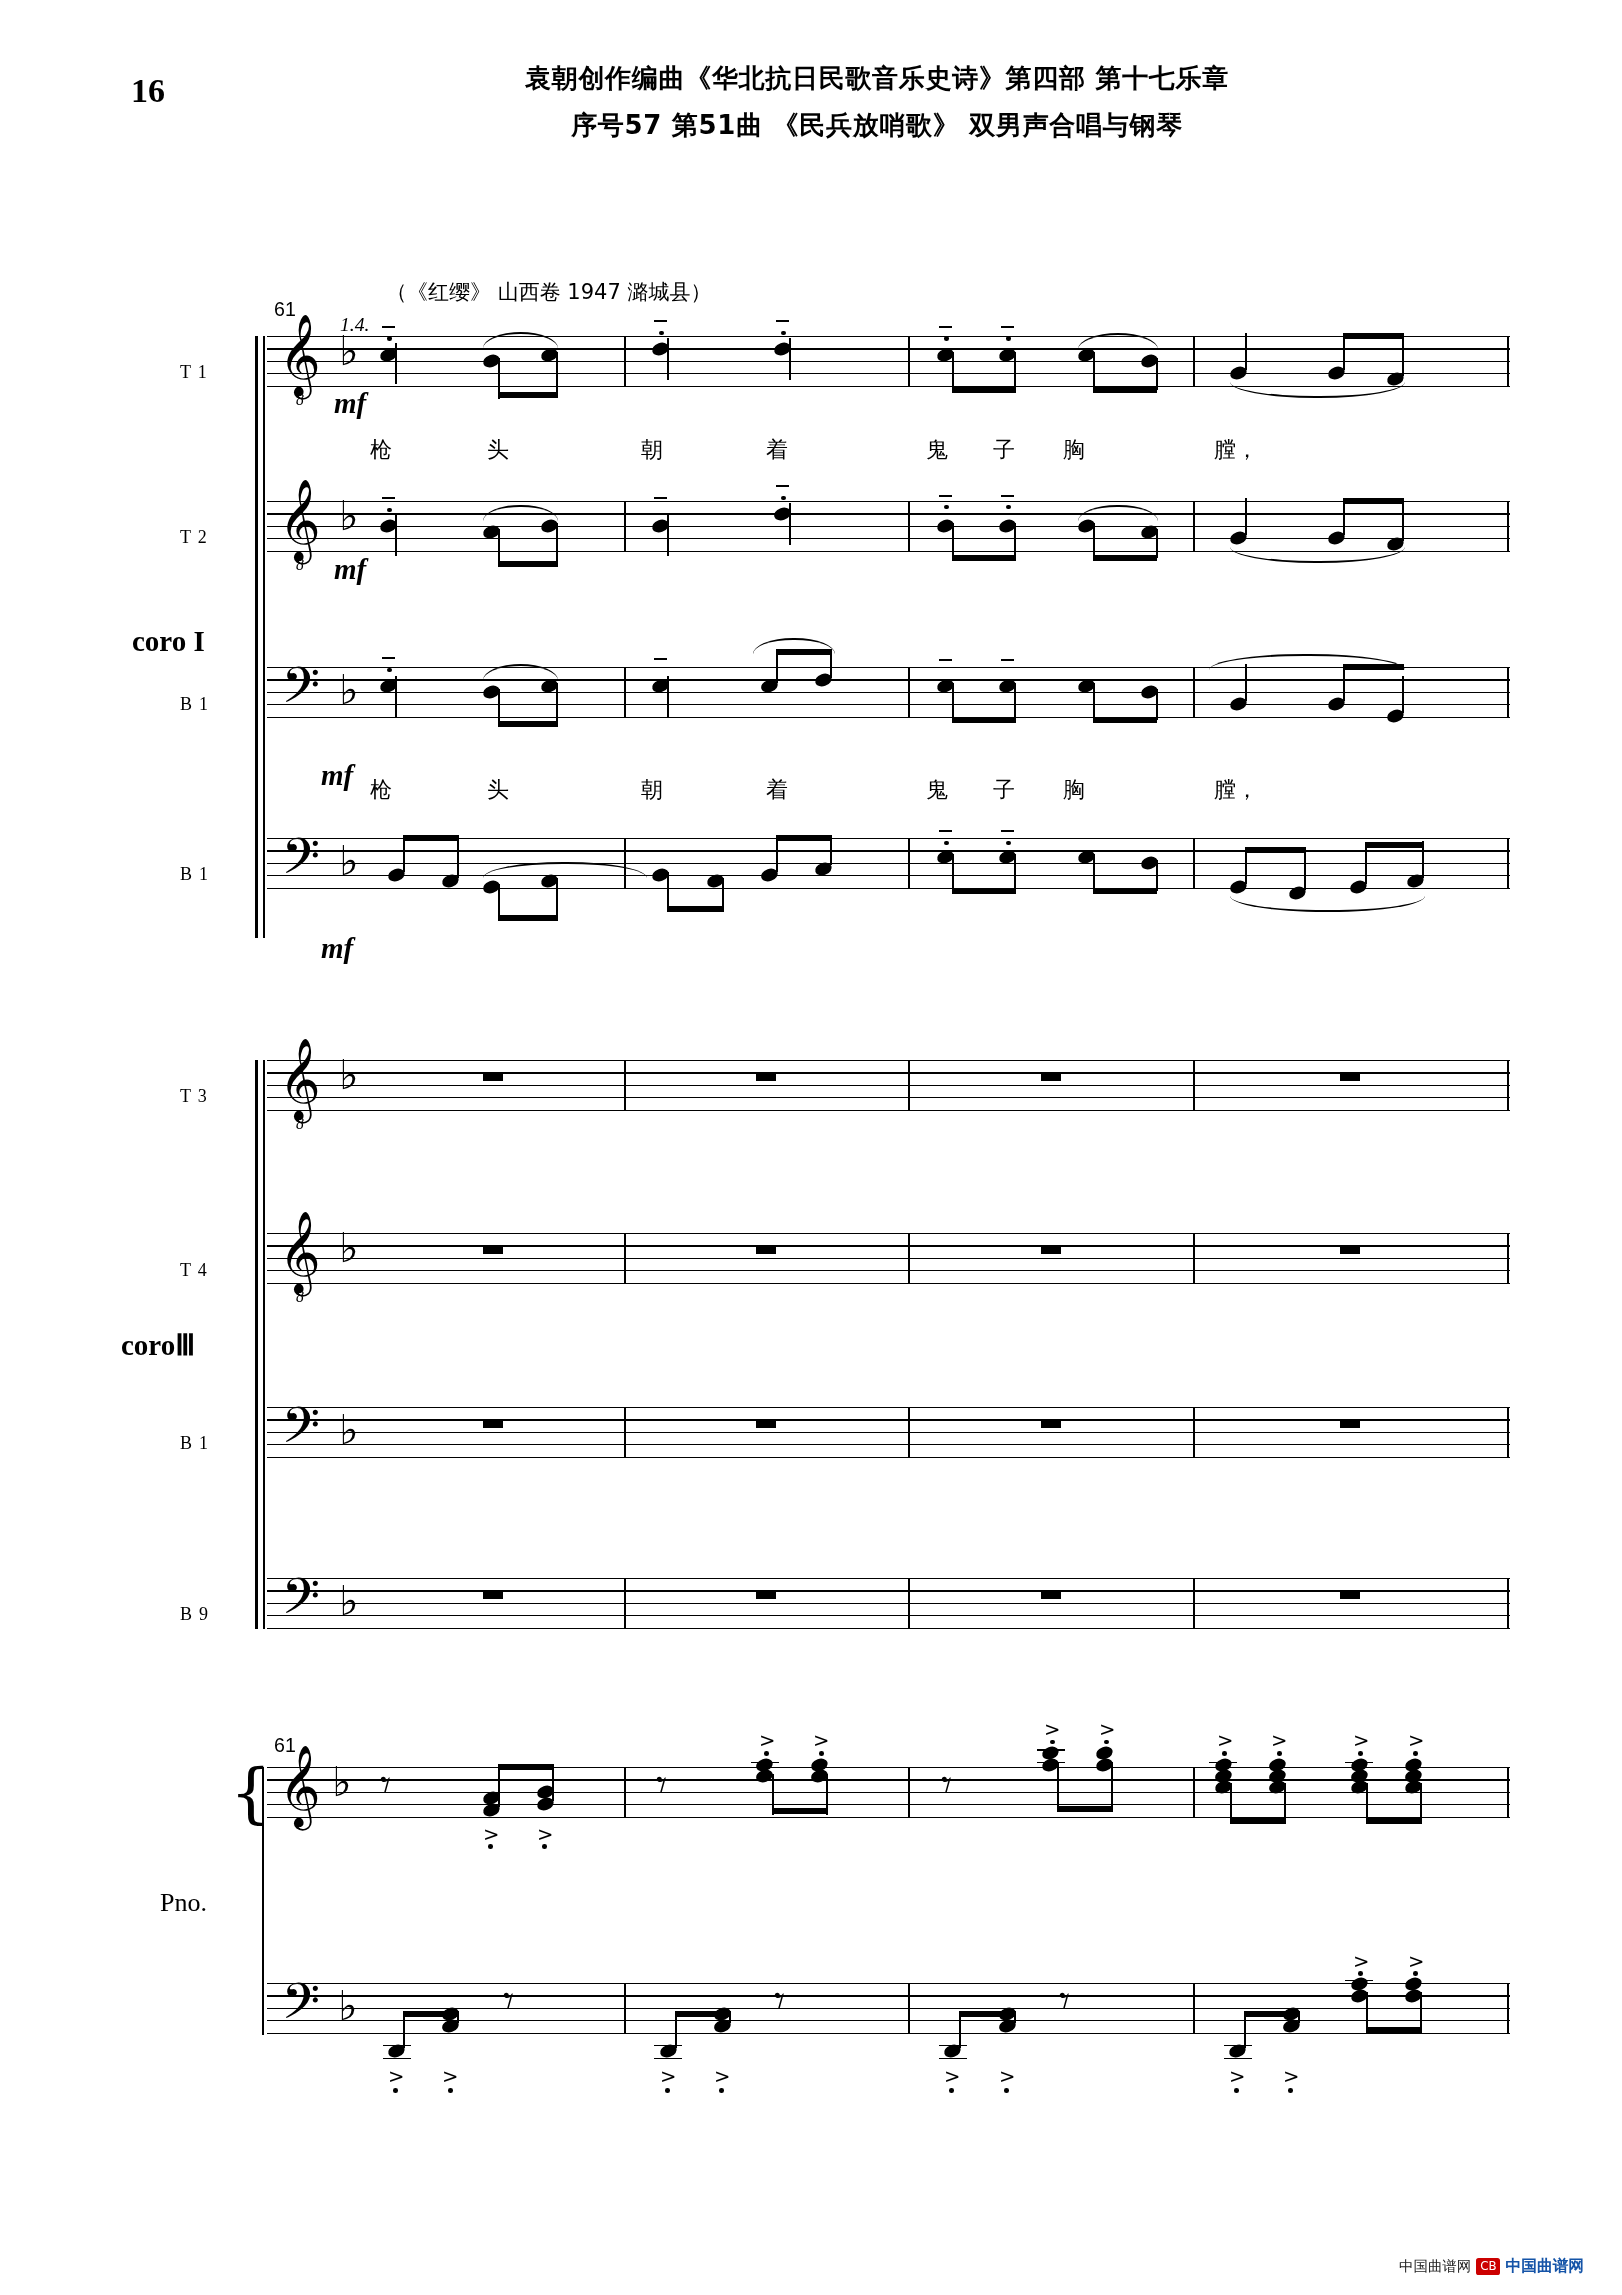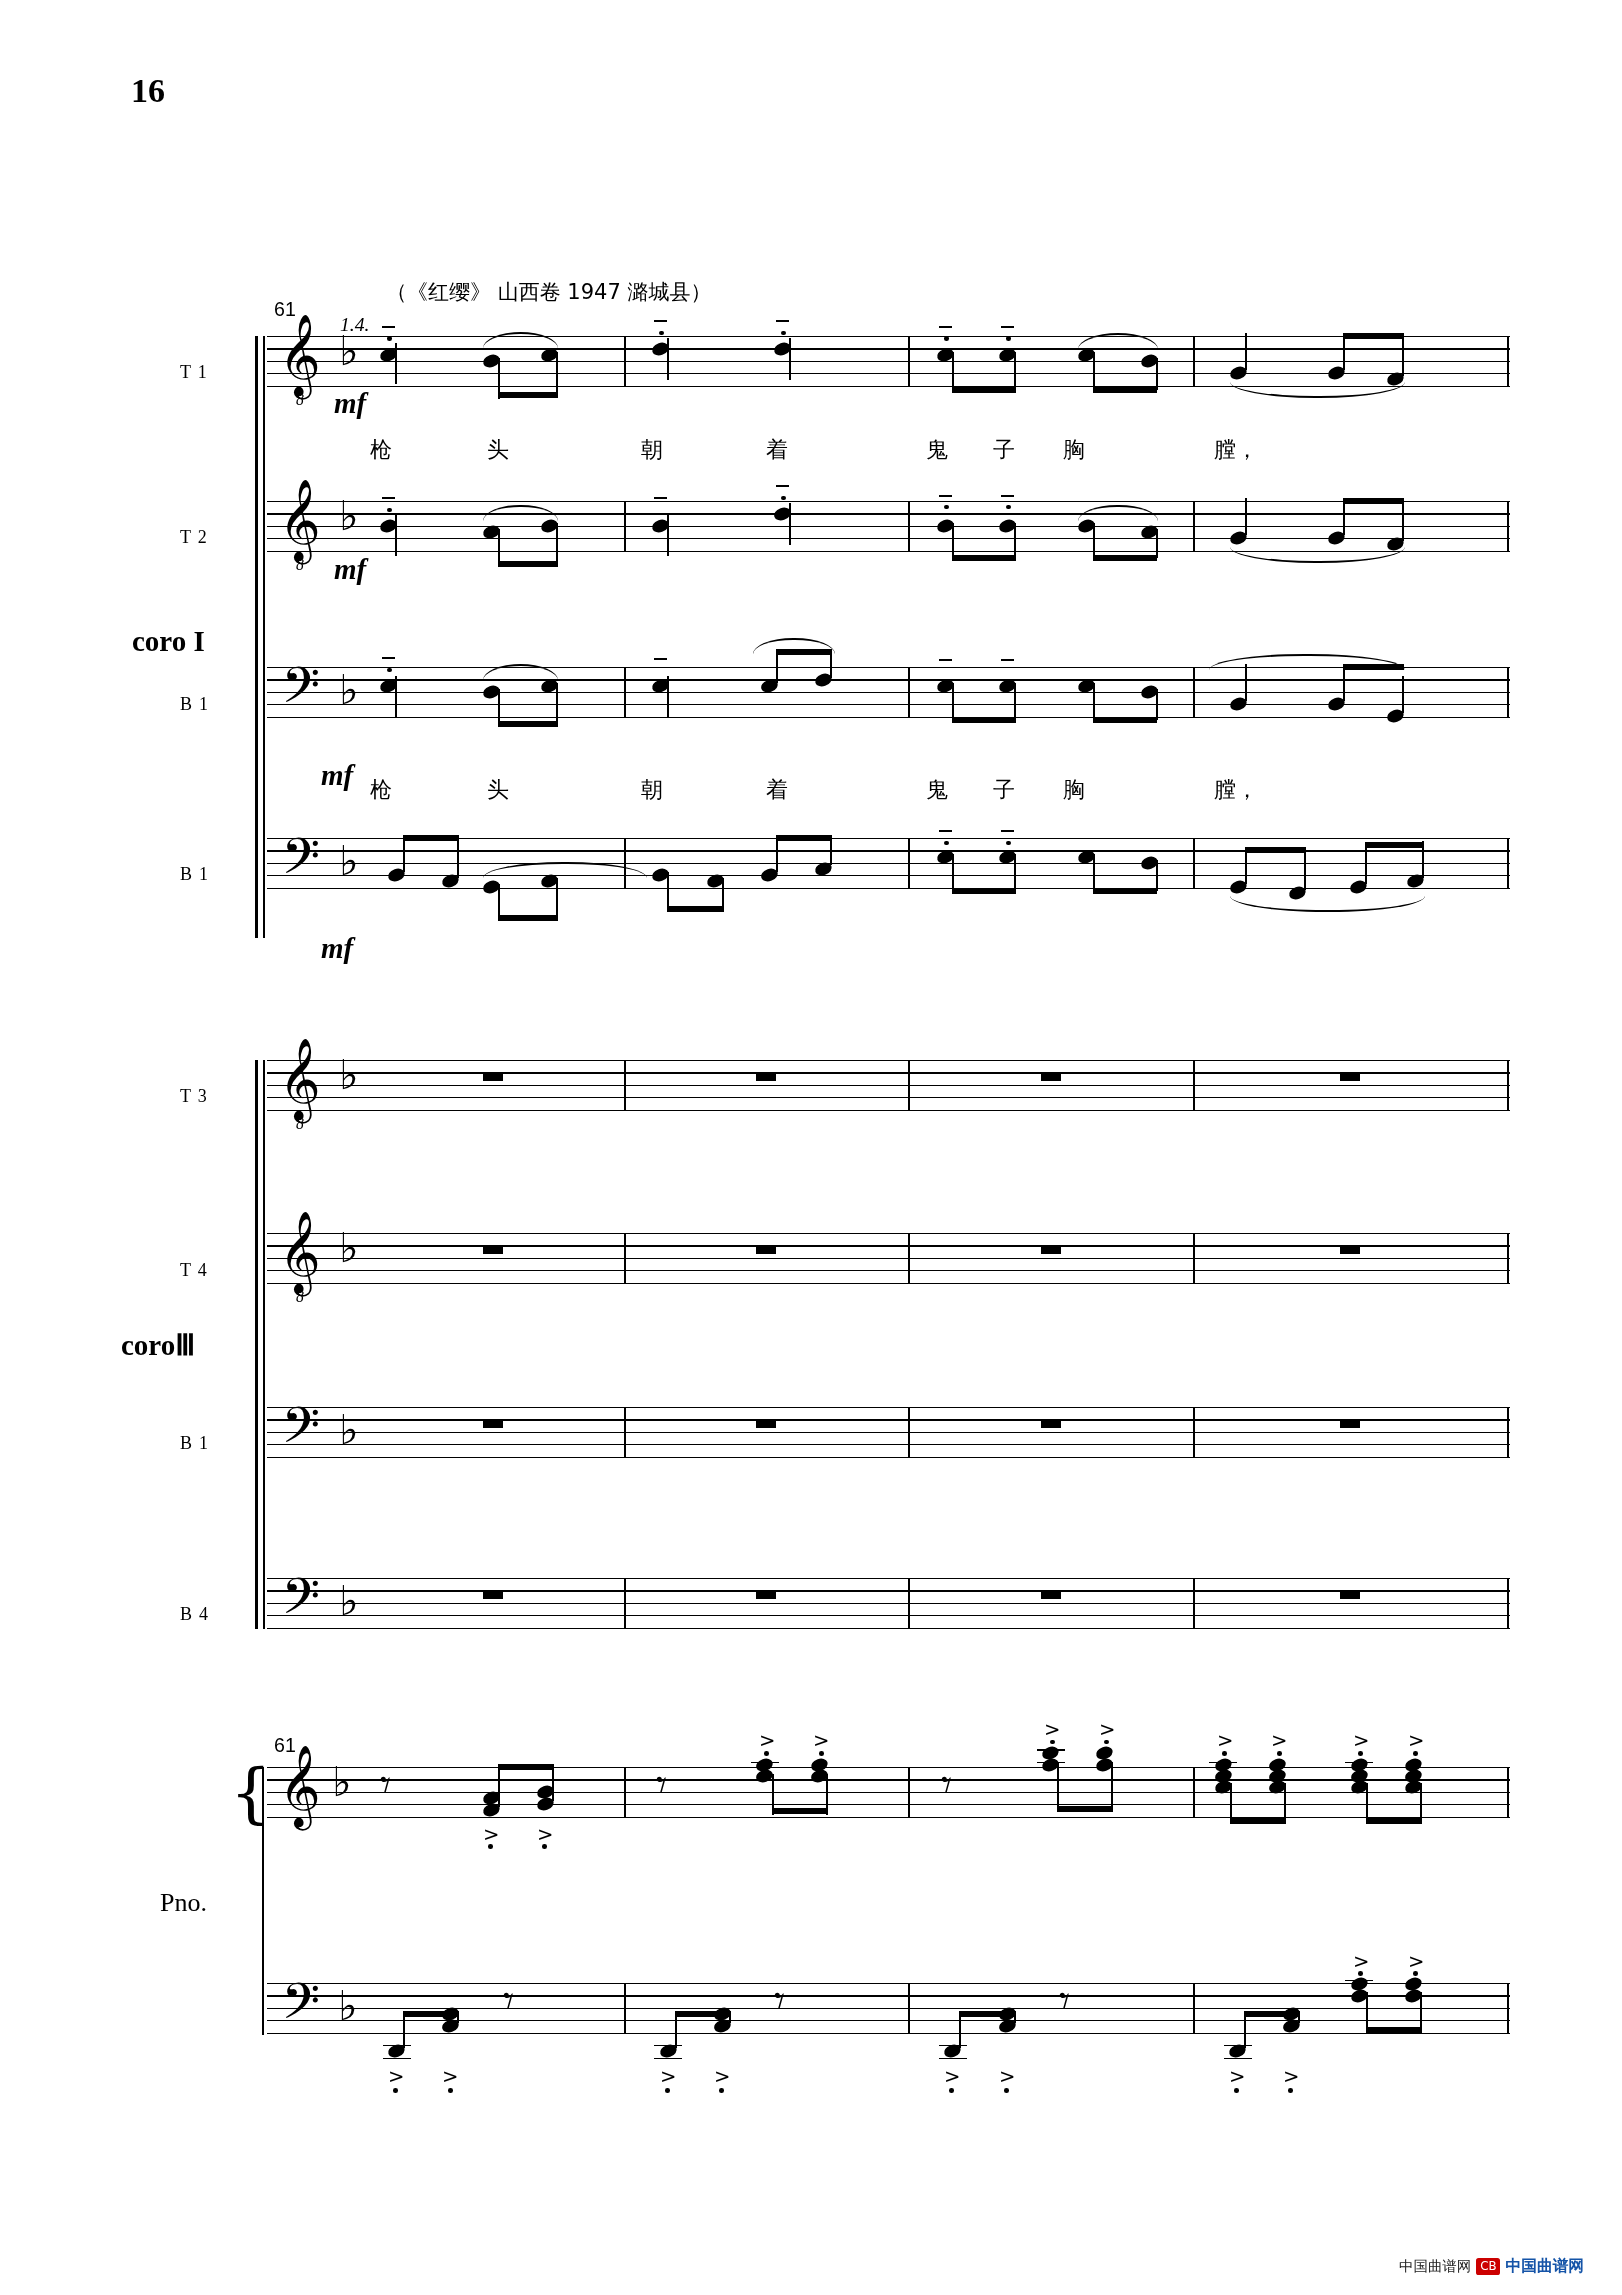--- a/index.html
+++ b/index.html
@@ -283,20 +283,24 @@
     font-size: 15.7px;
   }
 </style>
 </head>
 <body>
 
 <div class="page">
 
   <div class="page-number">16</div>
 
+  <div class="title-block">
+    <div class="title-line-1">袁朝创作编曲《华北抗日民歌音乐史诗》第四部 第十七乐章</div>
+    <div class="title-line-2">序号57      第51曲 《民兵放哨歌》 双男声合唱与钢琴</div>
+  </div>
 
   <div class="source-note">（《红缨》  山西卷   1947   潞城县）</div>
 
   <div class="measure-num" style="left:274px; top:298px;">61</div>
   <div class="volta" style="left:340px; top:314px;">1.4.</div>
 
   <div class="sysbar" style="left:255px; top:336px; height:602px;"></div>
   <div class="sysbar-thin" style="left:263px; top:336px; height:602px;"></div>
   <div class="group-label" style="left:132px; top:625px;">coro I</div>
 
@@ -657,21 +661,21 @@
     <div class="barline" style="left:1240px; top:0; height:51px;"></div>
     <div class="wholerest" style="left:216px; top:12.4px;"></div>
     <div class="wholerest" style="left:489px; top:12.4px;"></div>
     <div class="wholerest" style="left:774px; top:12.4px;"></div>
     <div class="wholerest" style="left:1073px; top:12.4px;"></div>
   </div>
 
   <div class="inst-label" style="left:180px; top:1086px;">T 3</div>
   <div class="inst-label" style="left:180px; top:1260px;">T 4</div>
   <div class="inst-label" style="left:180px; top:1433px;">B 1</div>
-  <div class="inst-label" style="left:180px; top:1604px;">B 4</div>
+  <div class="inst-label" style="left:180px; top:1604px;">B 9</div>
 
   <div class="measure-num" style="left:274px; top:1734px;">61</div>
   <div class="brace" style="left:230px; top:1760px;">{</div>
   <div class="sysbar-thin" style="left:262px; top:1767px; height:268px;"></div>
   <div class="pno-label" style="left:160px; top:1888px;">Pno.</div>
 
   <div class="staff" style="left:267px; top:1767px; width:1243px;">
     <div class="line l0"></div>
       <div class="line l1"></div>
       <div class="line l2"></div>

